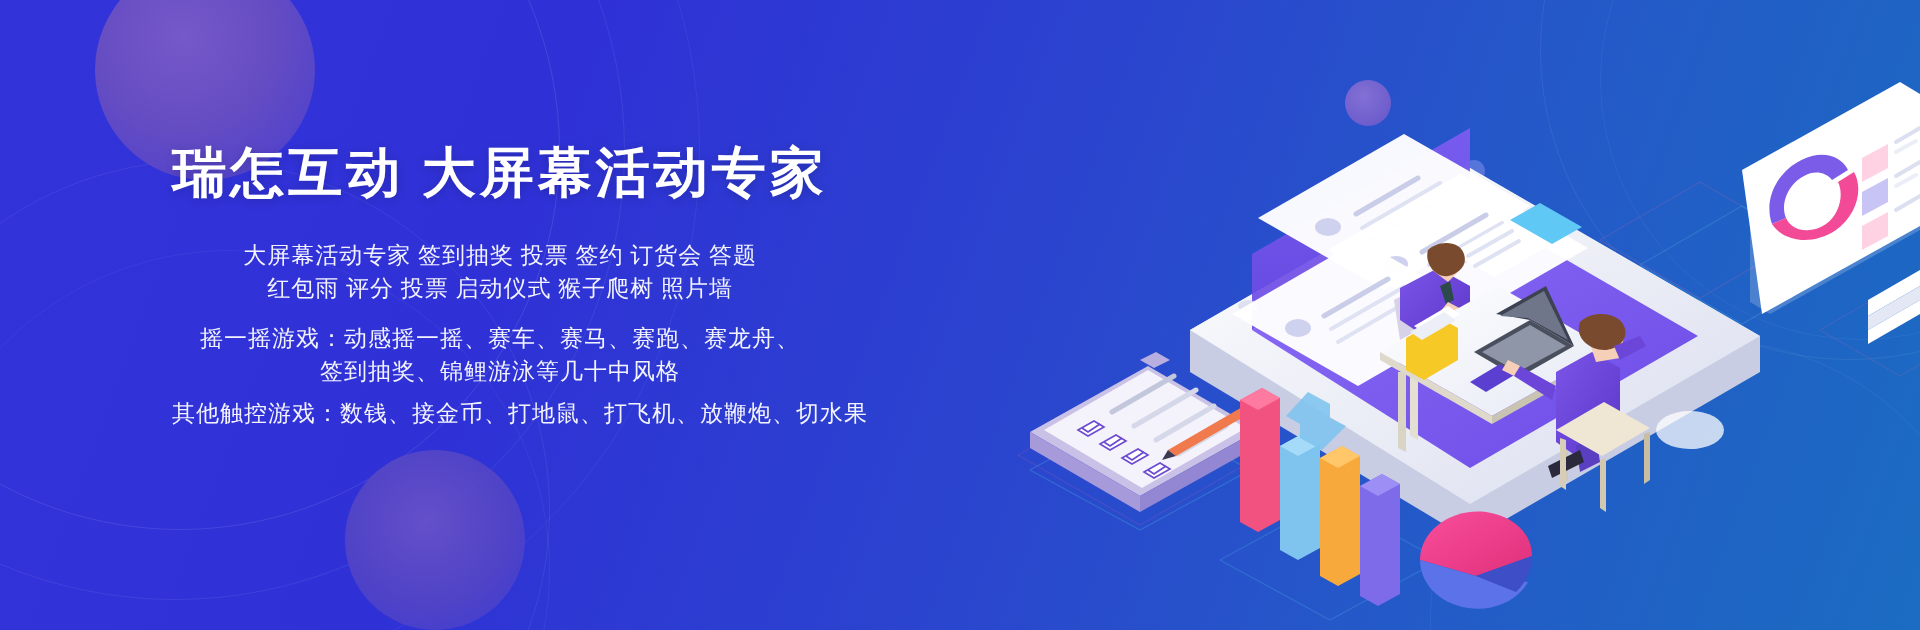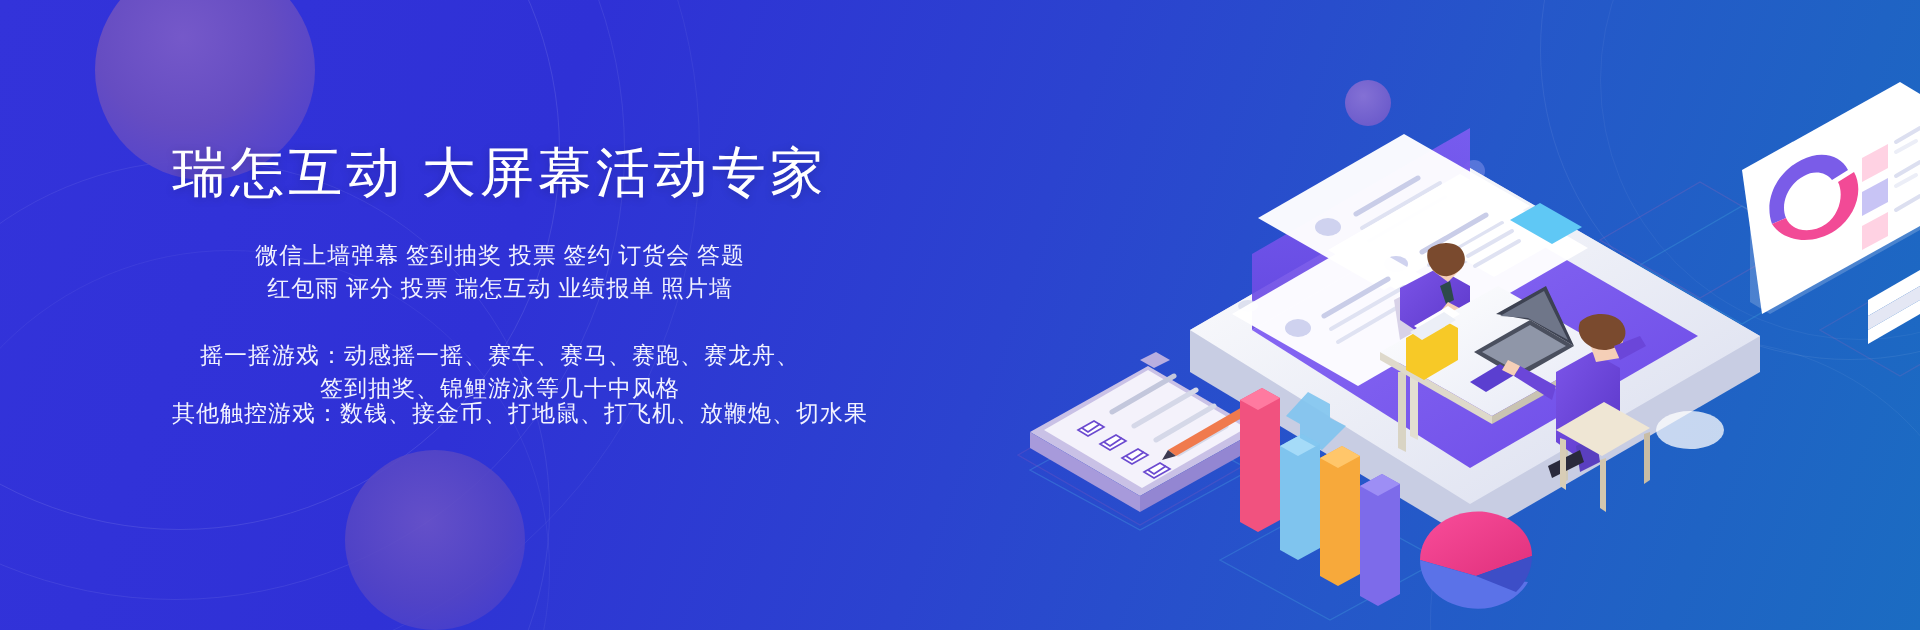--- a/index.html
+++ b/index.html
@@ -32,27 +32,27 @@
   .ring-f{left:1540px;top:-260px;width:620px;height:620px;border-color:rgba(255,255,255,.07);}
   .ring-g{left:1600px;top:-180px;width:520px;height:520px;border-color:rgba(255,255,255,.05);}
   .ring-h{left:1430px;top:340px;width:560px;height:560px;border-color:rgba(255,255,255,.055);}
 
   
   .copy{position:absolute;left:0;top:0;width:1000px;height:630px;color:#fff;}
   .title{
     position:absolute;left:0;top:140px;width:1000px;
     text-align:center;
     font-size:54px;line-height:66px;letter-spacing:4px;
-    font-weight:400;color:#ffffff;
+    font-weight:700;color:#ffffff;
     text-shadow:0 2px 10px rgba(0,0,0,.18);
   }
   .sub-block{position:absolute;left:0;width:1000px;text-align:center;color:#f2f3ff;}
   .sub-1{top:239px;}
   .sub-1 .line{font-size:23px;line-height:33px;letter-spacing:1px;}
-  .sub-2{top:339px;}
+  .sub-2{top:322px;}
   .sub-2 .line{font-size:23px;line-height:33px;letter-spacing:1px;}
   .sub-3{top:397px;margin-left:20px;}
   .sub-3 .line{font-size:23px;line-height:33px;letter-spacing:1px;}
 
   
   .art{position:absolute;right:0;top:0;width:920px;height:630px;}
   .art svg{display:block;width:100%;height:100%;}
 </style>
 </head>
 <body>
@@ -71,22 +71,22 @@
     <div class="blob blob-1"></div>
     <div class="blob blob-2"></div>
     <div class="blob blob-3"></div>
     <div class="blob blob-4"></div>
   </div>
 
   <div class="copy">
     <div class="title">瑞怎互动  大屏幕活动专家</div>
 
     <div class="sub-block sub-1">
-      <div class="line">微信上墙弹幕  签到抽奖  投票  签约  订货会  答题</div>
-      <div class="line">红包雨  评分  投票  瑞怎互动  业绩报单  照片墙</div>
+      <div class="line">大屏幕活动专家  签到抽奖  投票  签约  订货会  答题</div>
+      <div class="line">红包雨  评分  投票  启动仪式  猴子爬树  照片墙</div>
     </div>
 
     <div class="sub-block sub-2">
       <div class="line">摇一摇游戏：动感摇一摇、赛车、赛马、赛跑、赛龙舟、</div>
       <div class="line">签到抽奖、锦鲤游泳等几十中风格</div>
     </div>
 
     <div class="sub-block sub-3">
       <div class="line">其他触控游戏：数钱、接金币、打地鼠、打飞机、放鞭炮、切水果</div>
     </div>

